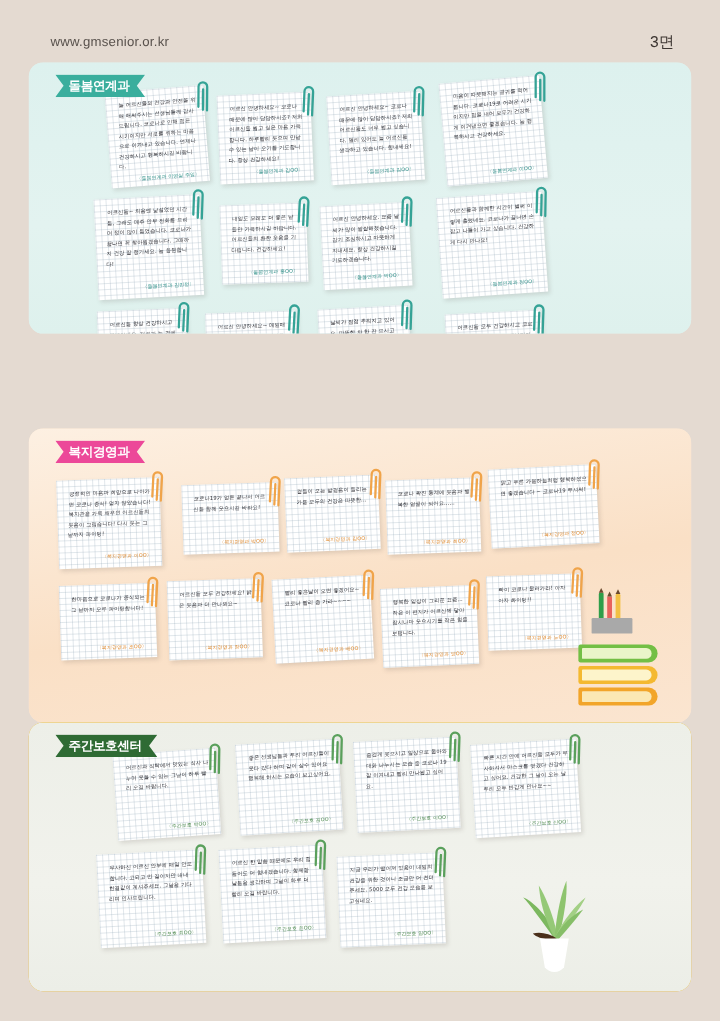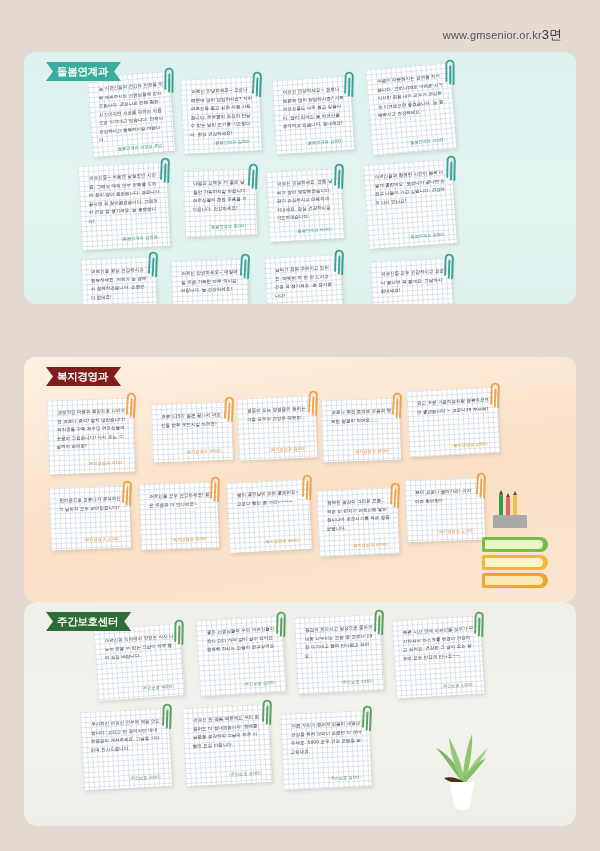--- a/index.html
+++ b/index.html
@@ -14,45 +14,45 @@
     background: #e4dad1;
     font-family: "Liberation Sans", "DejaVu Sans", sans-serif;
     position: relative;
   }
 
   
   .page-header {
     position: absolute;
     top: 22px; left: 0; right: 0;
     height: 26px;
-    padding: 0 38px 0 56px;
+    padding: 0 38px 0 42px;
     display: flex;
     align-items: center;
-    justify-content: flex-end;
+    justify-content: space-between;
   }
   .site-url {
     font-size: 11px;
     color: #58514c;
     letter-spacing: .2px;
   }
   .page-number {
     font-size: 13px;
     font-weight: normal;
     color: #3c3531;
   }
 
   
   .section {
     position: absolute;
     left: 24px;
     width: 552px;
     border-radius: 12px;
     overflow: hidden;
   }
-  #sec-care     { top: 52px;  height: 252px; background: #dff1ee; }
+  #sec-care     { top: 52px;  height: 226px; background: #dff1ee; }
   #sec-welfare  { top: 357px; height: 245px; background: #fce7d2; }
   #sec-daycare  { top: 602px; height: 224px; background: #eab308;
                   border-bottom-left-radius: 12px; border-bottom-right-radius: 12px; }
 
   
   #sec-welfare::before {
     content: "";
     position: absolute; inset: 0;
     background: linear-gradient(170deg, #fdf0e2 0%, #fae0c6 55%, #fbe5d0 100%);
   }
@@ -76,21 +76,21 @@
     display: flex;
     align-items: center;
     font-size: 10.5px;
     font-weight: bold;
     color: #ffffff;
     letter-spacing: -0.3px;
     z-index: 30;
     clip-path: polygon(0 0, 100% 0, calc(100% - 7px) 50%, 100% 100%, 0 100%, 7px 50%);
   }
   .ribbon.teal  { background: #3aae9d; }
-  .ribbon.amber { background: #7f1d1d; }
+  .ribbon.amber { background: #ec4899; }
   .ribbon.olive { background: #2f6b34; }
 
   
   .notes { position: absolute; inset: 0; z-index: 10; }
 
   .note {
     position: absolute;
     background: #ffffff;
     background-image:
       linear-gradient(to right,  rgba(150,170,185,.28) 1px, transparent 1px),

